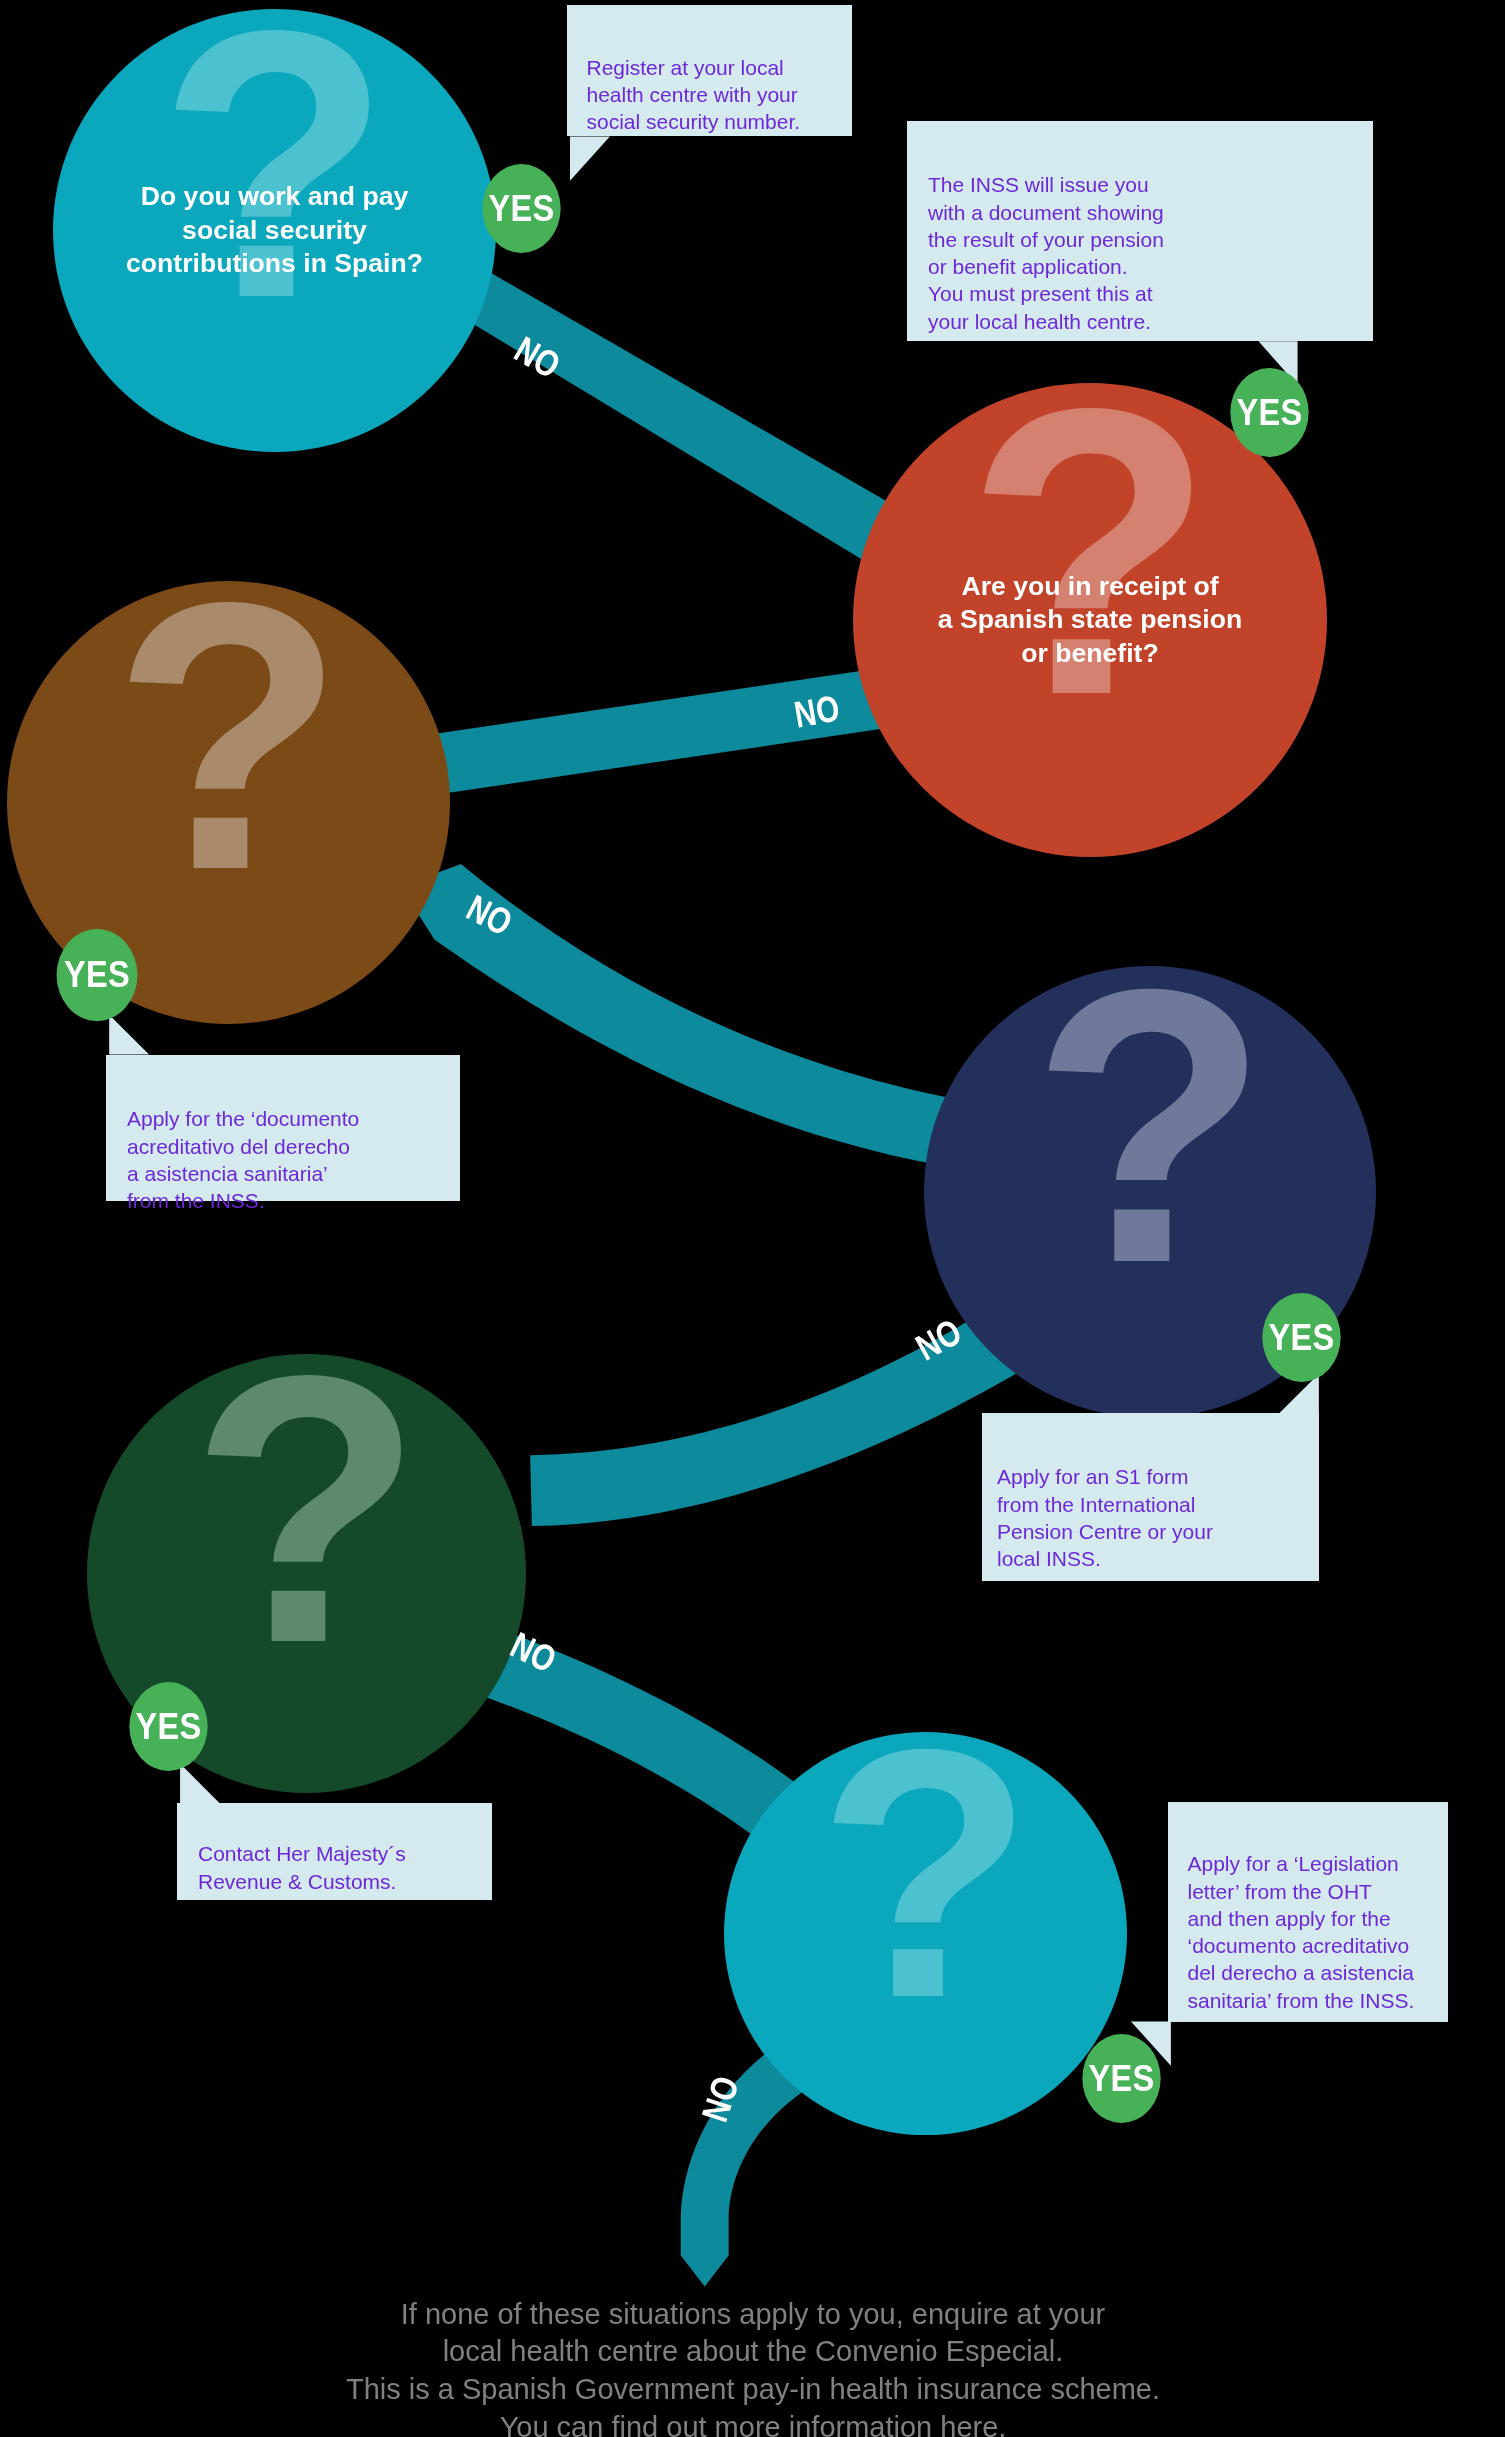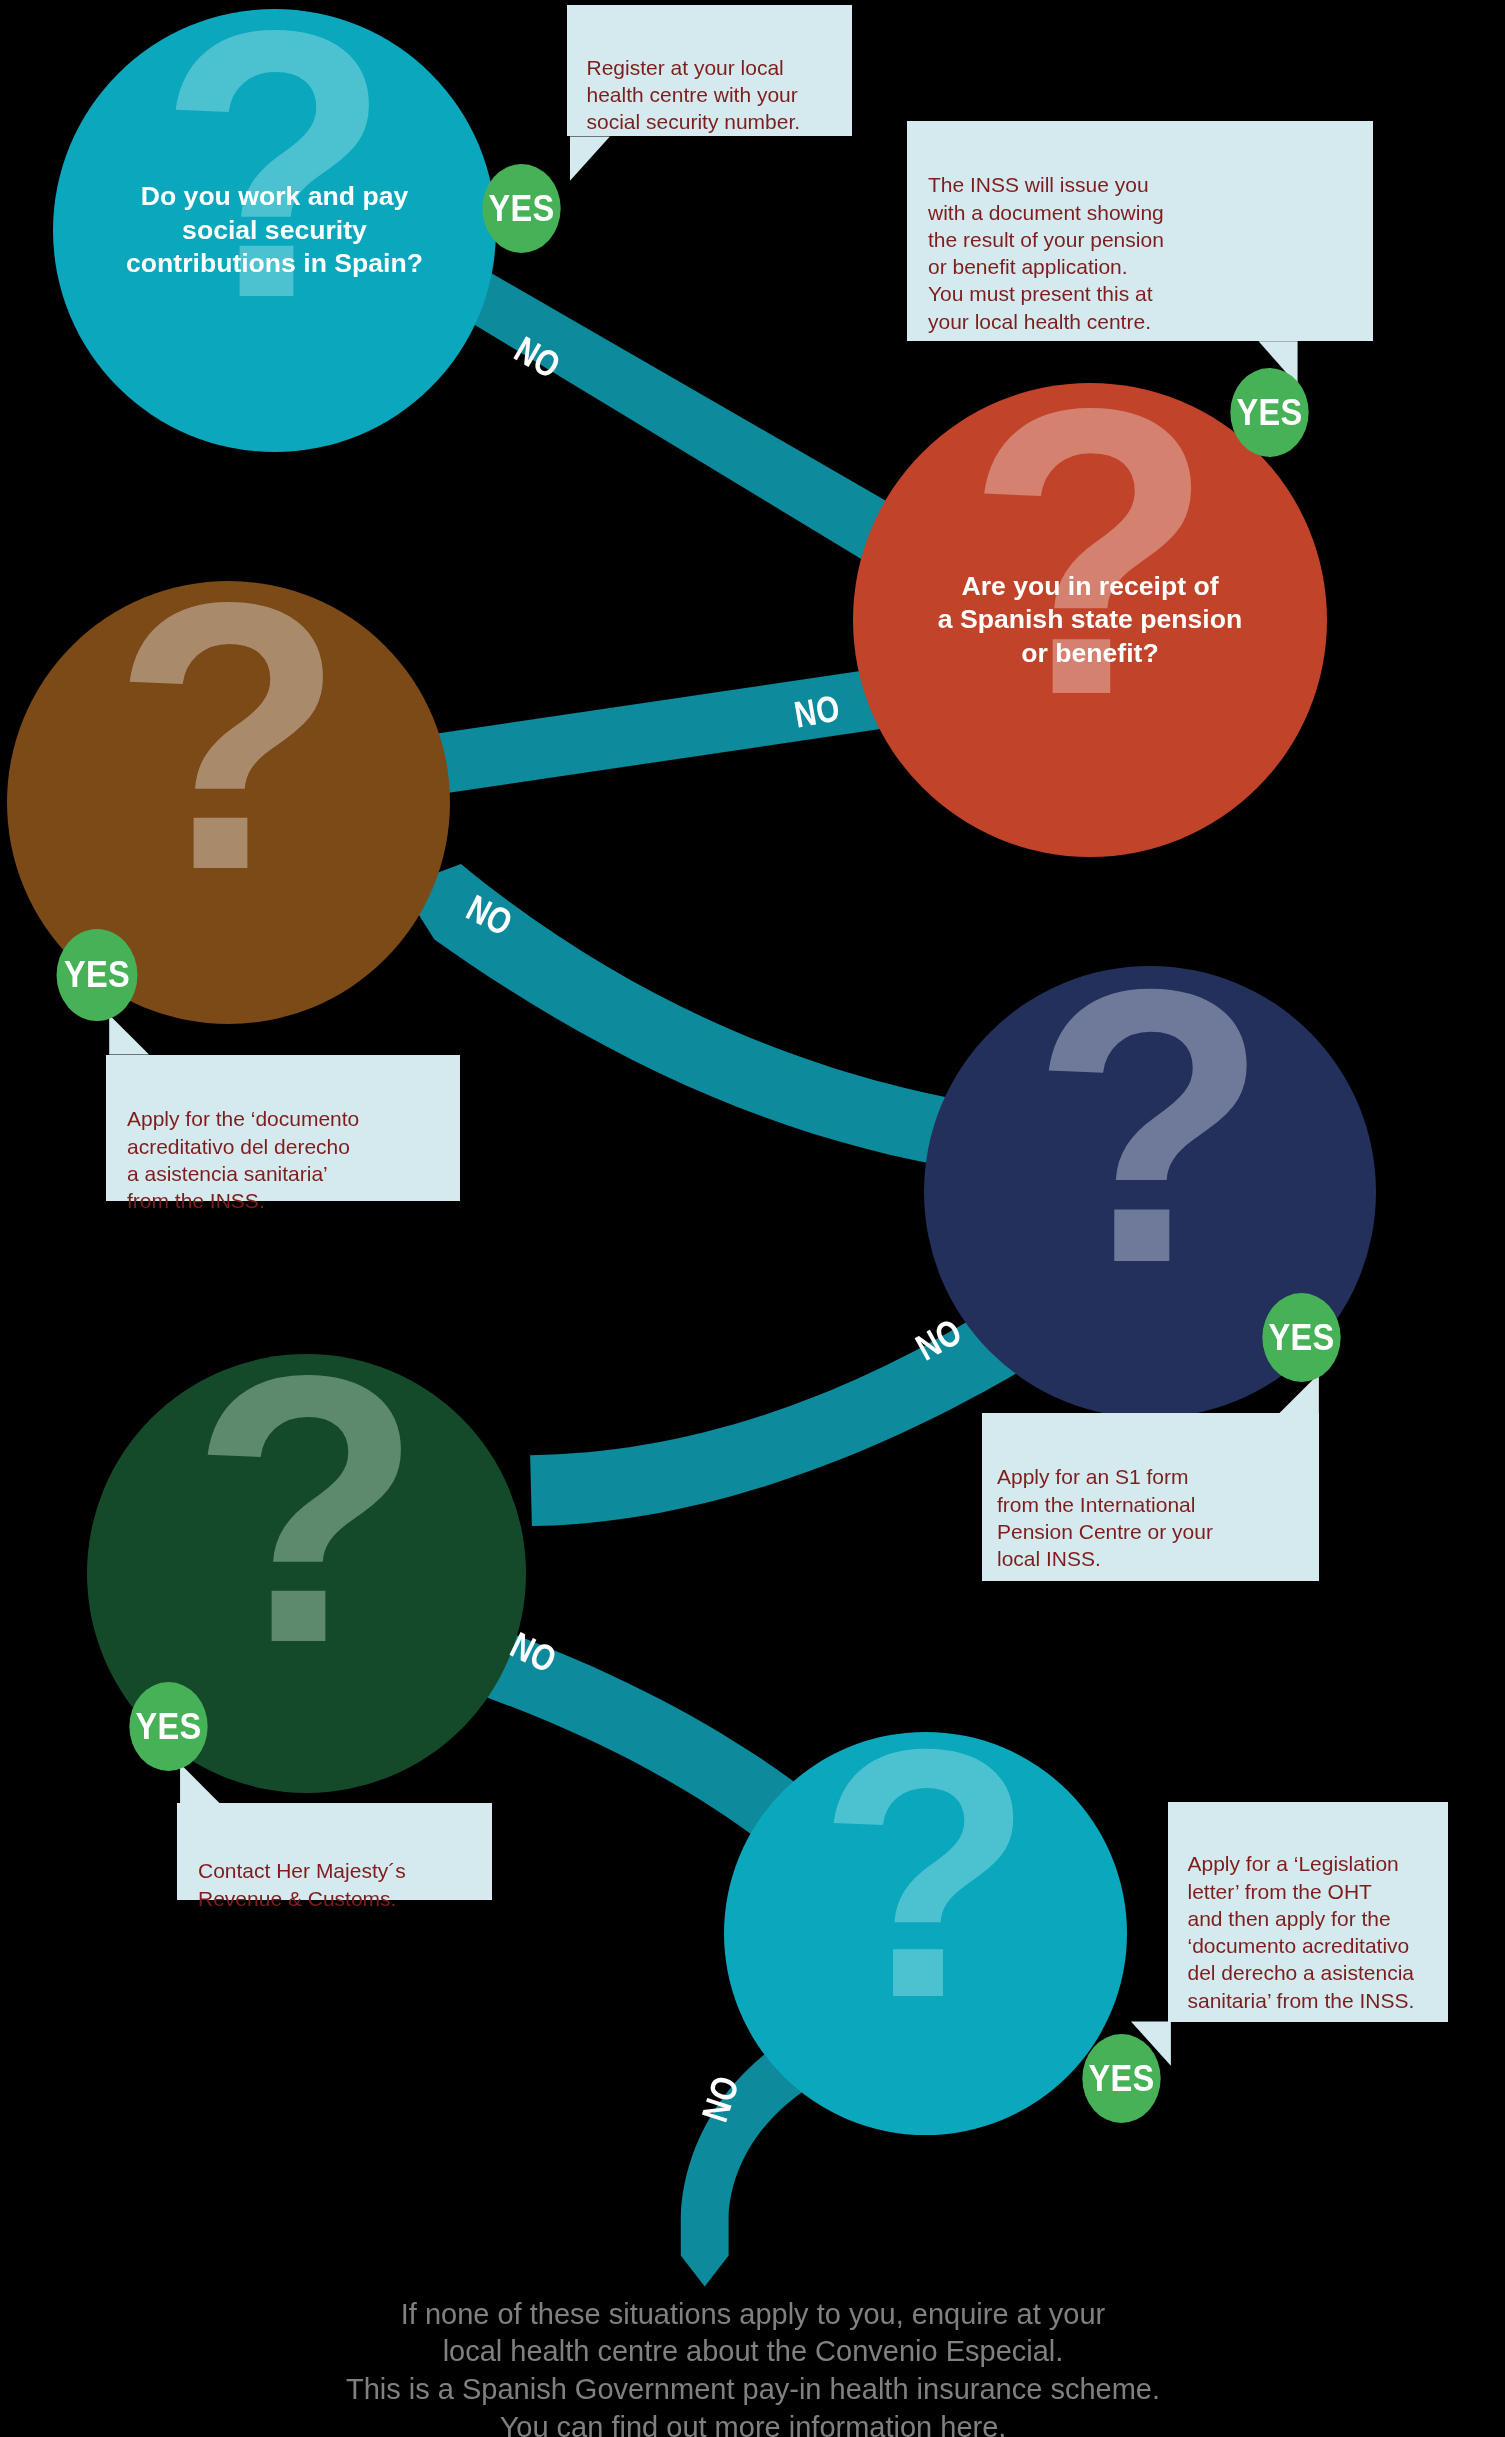--- a/index.html
+++ b/index.html
@@ -59,21 +59,21 @@
     justify-content: center;
     font-weight: bold;
     letter-spacing: 0.4px;
     z-index: 30;
     font-stretch: condensed;
     transform: scaleX(0.88);
   }
   .callout {
     position: absolute;
     background: #d4eaee;
-    color: #7f1d1d;
+    color: #6d28d9;
     z-index: 25;
     box-sizing: border-box;
     line-height: 1.30;
     white-space: pre-line;
   }
   .footer {
     position: absolute;
     left: 0;
     width: 1506px;
     text-align: center;
@@ -201,21 +201,21 @@
   <div class="node" style="left:87px; top:1354px; width:439px; height:439px; background:#144a29; font-size:26.6px;">
     <span class="qmark" style="color:#5d8a6c; font-size:381px; left:50%; top:-35px; transform:translateX(-50%);">?</span>
   </div>
   <div class="badge" style="left:124px; top:1682px; width:89px; height:89px; font-size:37px;">
     <span>YES</span>
   </div>
   <div class="noLabel" style="left:505px; top:1632px; font-size:37px; transform:rotate(26deg) scaleX(0.8);">
     <span>NO</span>
   </div>
 
-  <div class="callout" style="left:177px; top:1803px; width:315px; height:97px; padding:27px 21px; font-size:21px;">
+  <div class="callout" style="left:177px; top:1803px; width:315px; height:97px; padding:10px 21px; font-size:21px;">
     <span>Contact Her Majesty´s
 Revenue &amp; Customs.</span>
   </div>
   <svg class="layer" viewBox="0 0 1699 2751" xmlns="http://www.w3.org/2000/svg" style="z-index:26;">
     <path d="M 203,2035 L 248,2035 L 203,1990 Z" fill="#d4eaee"></path>
   </svg>
 
   <div class="node" style="left:724px; top:1732px; width:403px; height:403px; background:#0aa7bd; font-size:26px;">
     <span class="qmark" style="color:#4cc2d1; font-size:354px; left:50%; top:-35px; transform:translateX(-50%);">?</span>
   </div>

